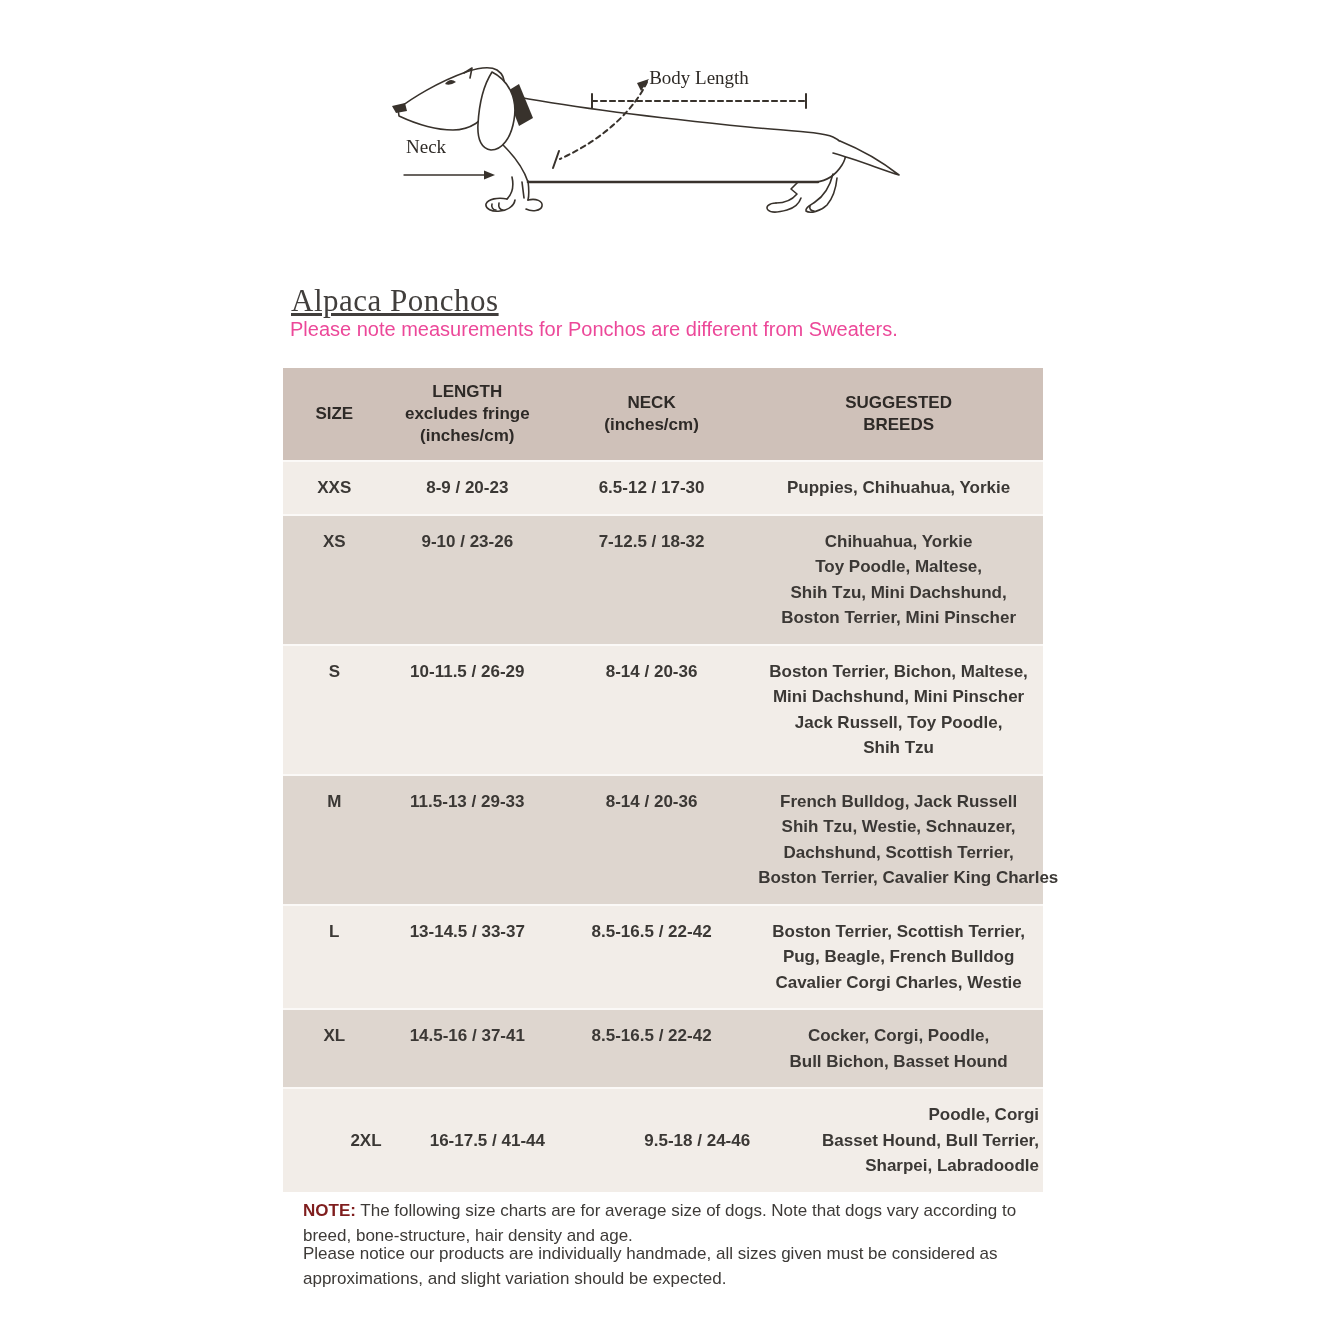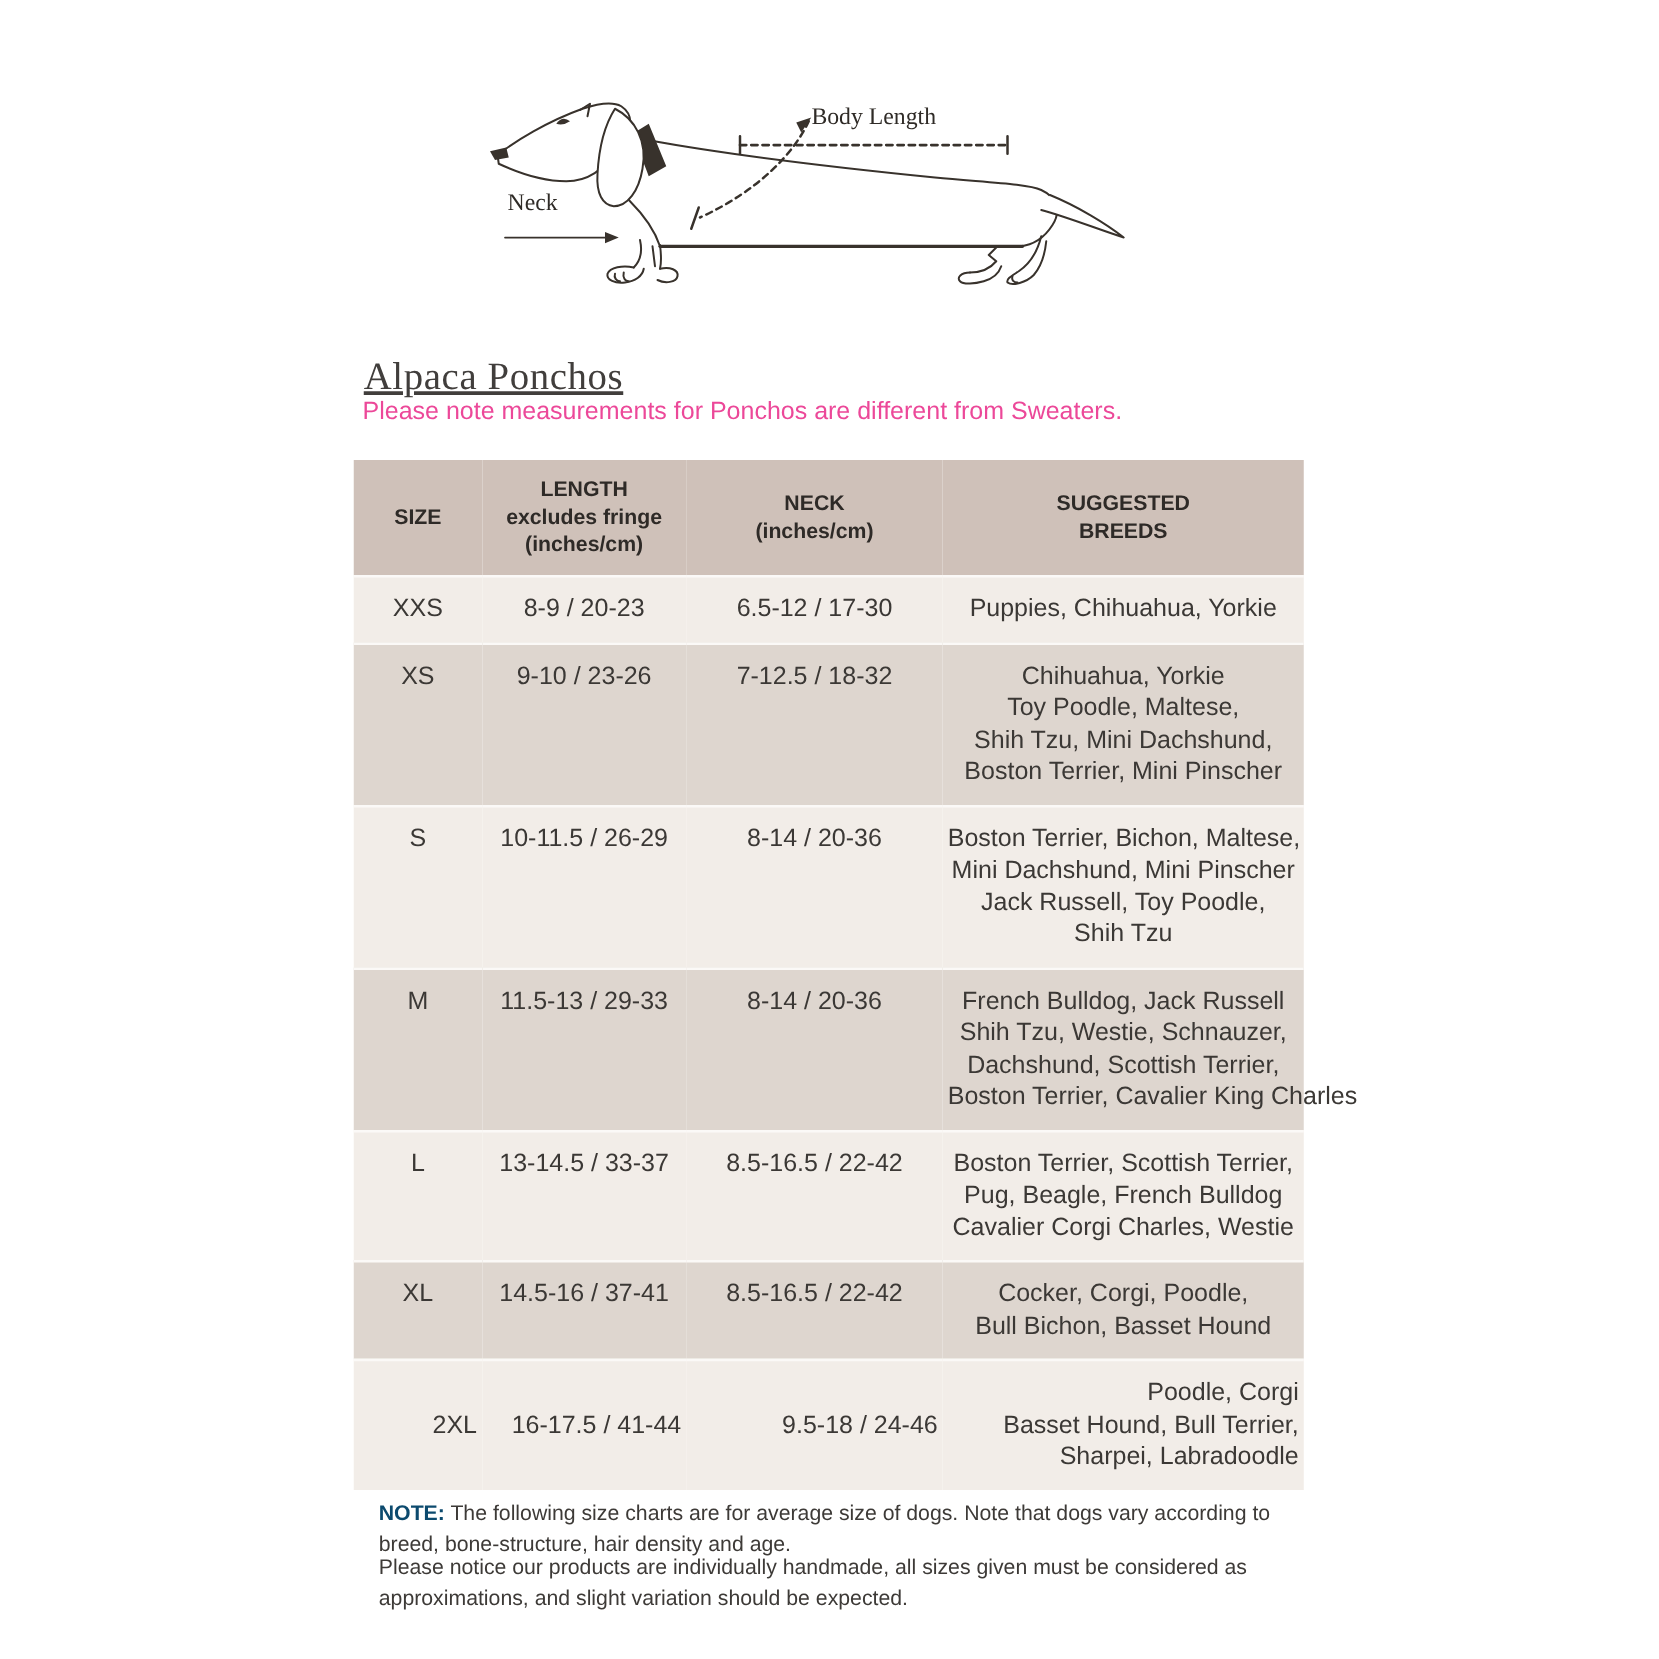--- a/index.html
+++ b/index.html
@@ -1,50 +1,50 @@
 <!DOCTYPE html>
 <html><head>
 <meta charset="utf-8">
 <style>
   html,body{margin:0;padding:0;background:#ffffff;}
   body{
     width:1327px;height:1327px;position:relative;overflow:hidden;
     font-family:"Liberation Sans",sans-serif;color:#3b3835;
   }
-  .figure{position:absolute;left:378px;top:61px;width:545px;height:185px;}
+  .figure{position:absolute;left:378px;top:46px;width:545px;height:185px;}
   .page-title{
     position:absolute;left:291px;top:262px;
     font-family:"Liberation Serif",serif;font-weight:400;
     font-size:31px;color:#413e3c;letter-spacing:.5px;text-decoration:underline;
   }
   .subtitle{position:absolute;left:290px;top:318px;font-size:20px;color:#ec4899;}
   table.size-table{
     position:absolute;left:283px;top:368px;width:760px;
     border-collapse:separate;border-spacing:0;table-layout:fixed;
   }
   .size-table th{
     background:#cfc1b9;color:#2e2a27;font-weight:bold;
     font-size:17px;line-height:22px;padding:13px 0;text-align:center;
     vertical-align:middle;
   }
   .size-table td{
-    font-size:20px;line-height:25.5px;text-align:center;
-    padding:13px 4px;vertical-align:top;border-top:2px solid #fbf9f7;
+    font-size:17px;line-height:25.5px;text-align:center;
+    padding:13px 4px;vertical-align:top;border-top:2px solid #fbf9f7;font-weight:bold;
   }
   .size-table tbody tr:nth-child(odd) td{background:#f2ede8;}
   .size-table tbody tr:nth-child(even) td{background:#ded6cf;}
   .size-table tbody tr:last-child td{vertical-align:middle;text-align:right;}
   .breed-line{white-space:nowrap;}
   .note{
     position:absolute;left:303px;width:745px;
     font-size:17px;line-height:25px;color:#3d3a37;
   }
   .note-1{top:1181px;}
   .note-2{top:1224px;}
-  .note b{color:#0c4a6e;}
+  .note b{color:#7f1d1d;}
 </style>
 </head>
 <body>
 
 <div class="figure">
   <svg width="545" height="185" viewBox="0 0 545 185">
     <g stroke="#38322c" stroke-width="1.6" fill="none" stroke-linecap="round" stroke-linejoin="round">
 
       <path fill="#ffffff" d="M 140,51
         C 205,63 290,73 370,81

